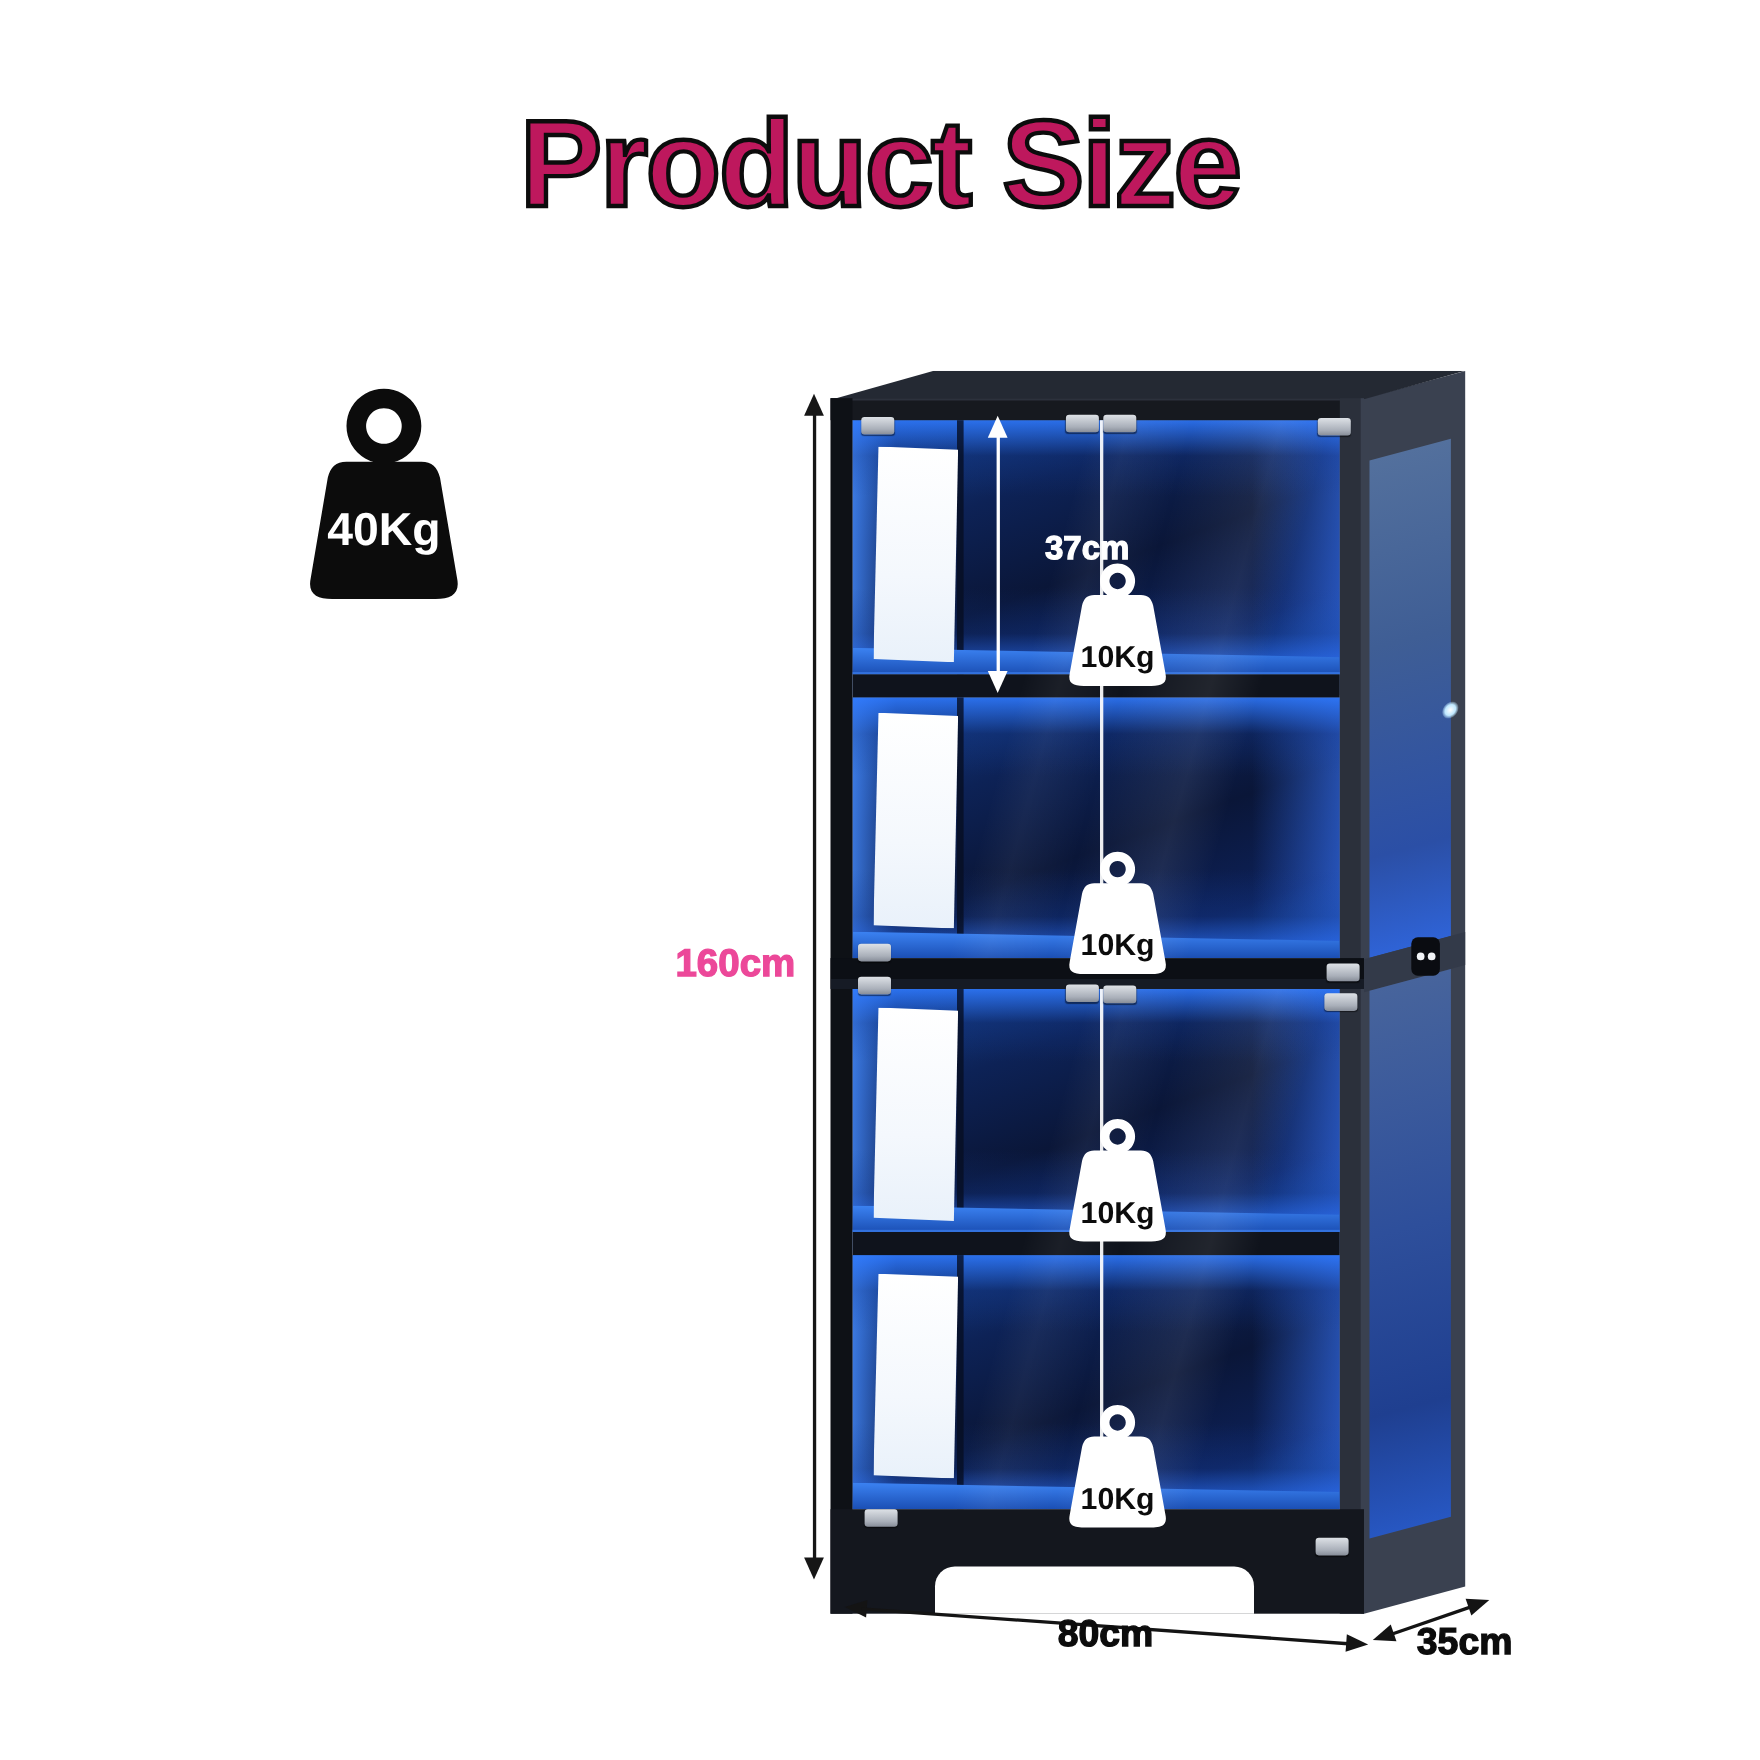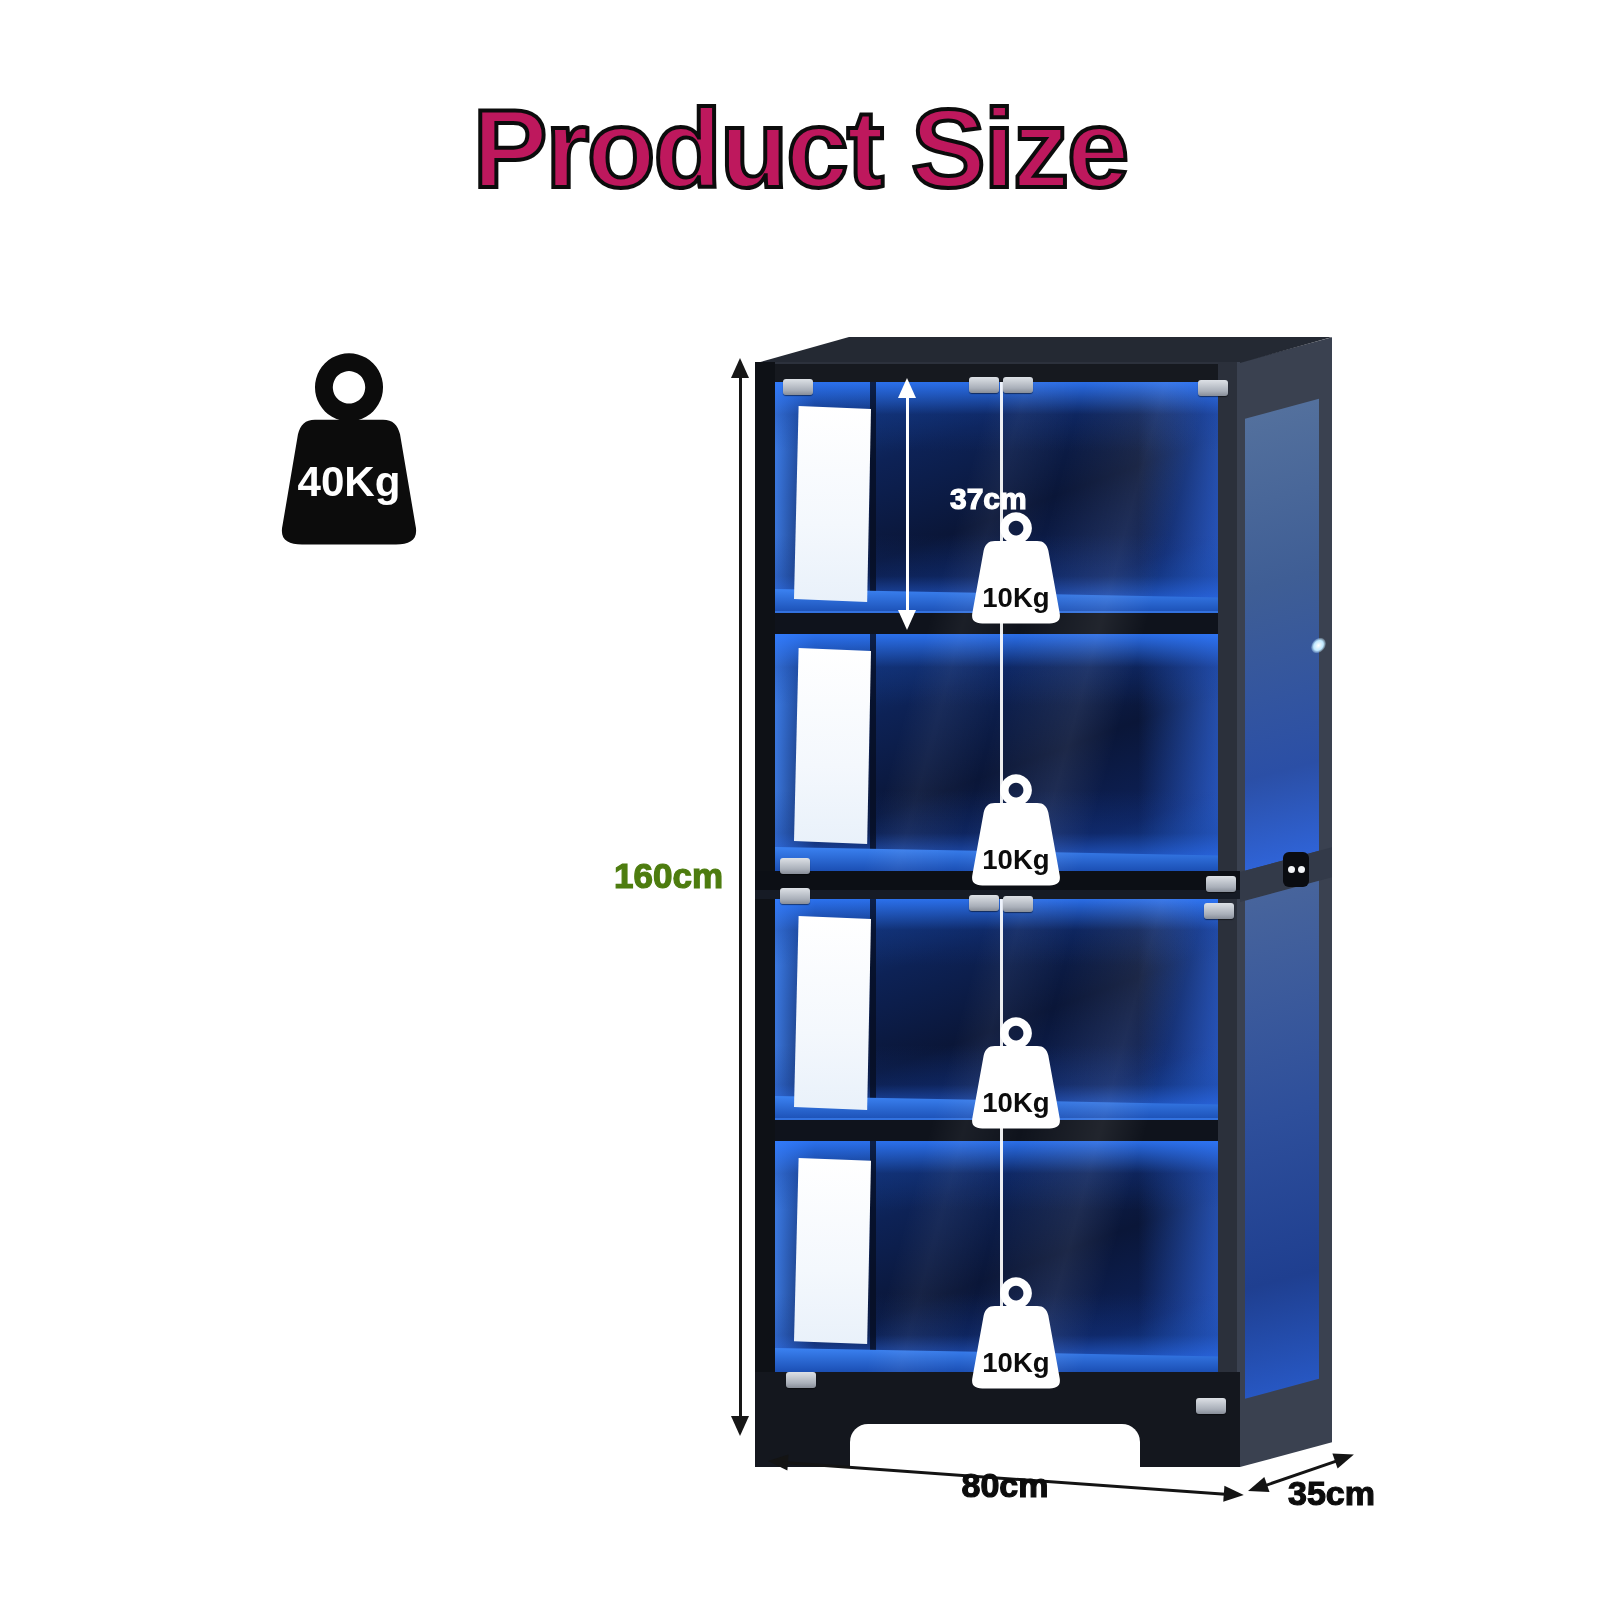--- a/index.html
+++ b/index.html
@@ -184,21 +184,21 @@
     <path fill-rule="evenodd" fill="#ffffff" d="M50 1 a15 15 0 1 0 0.01 0 Z M50 9 a7 7 0 1 0 0.01 0 Z"></path>
     <path fill="#ffffff" d="M30 28 H70 C76 28 79 31 80.5 37 L91 95 C93 104 88 106 79 106 H21 C12 106 7 104 9 95 L19.5 37 C21 31 24 28 30 28 Z"></path>
     <text x="50" y="90" text-anchor="middle" font-size="26" fill="#0c0c0c">10Kg</text>
   </svg>
 
   <div class="abs varrow" style="left:731px;top:358px;width:18px;height:1078px;color:#161616;">
     <div class="head-up"></div>
       <div class="line"></div>
       <div class="head-down"></div>
   </div>
-  <div class="abs dim-label" style="left:588px;top:856px;width:135px;text-align:right;font-size:35px;color:#4d7c0f;">160cm</div>
+  <div class="abs dim-label" style="left:588px;top:856px;width:135px;text-align:right;font-size:35px;color:#ec4899;">160cm</div>
 
   <div class="abs varrow" style="left:898px;top:378px;width:18px;height:252px;color:#ffffff;">
     <div class="head-up"></div>
       <div class="line"></div>
       <div class="head-down"></div>
   </div>
   <div class="abs dim-label" style="left:914px;top:482px;font-size:30px;color:#ffffff;margin-left:36px;">37cm</div>
 
   <div class="abs harrow" style="left:768px;top:1452px;width:477px;transform:rotate(4.1deg);transform-origin:0 50%;">
     <div class="head-left"></div>

